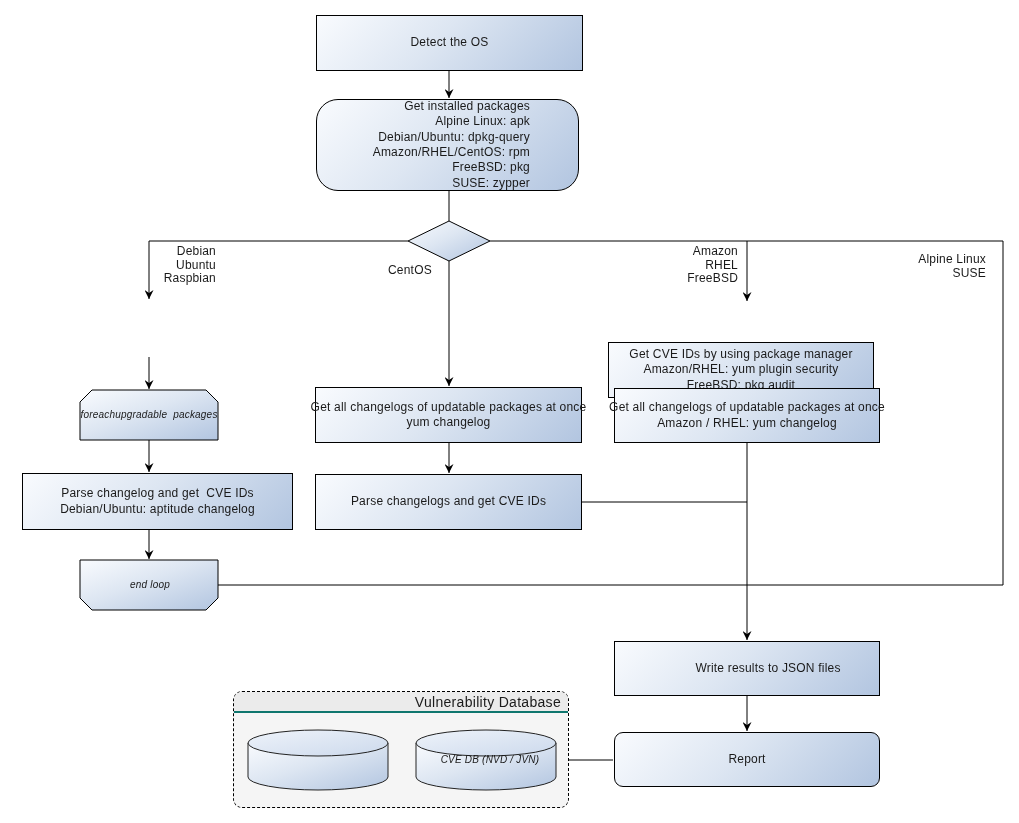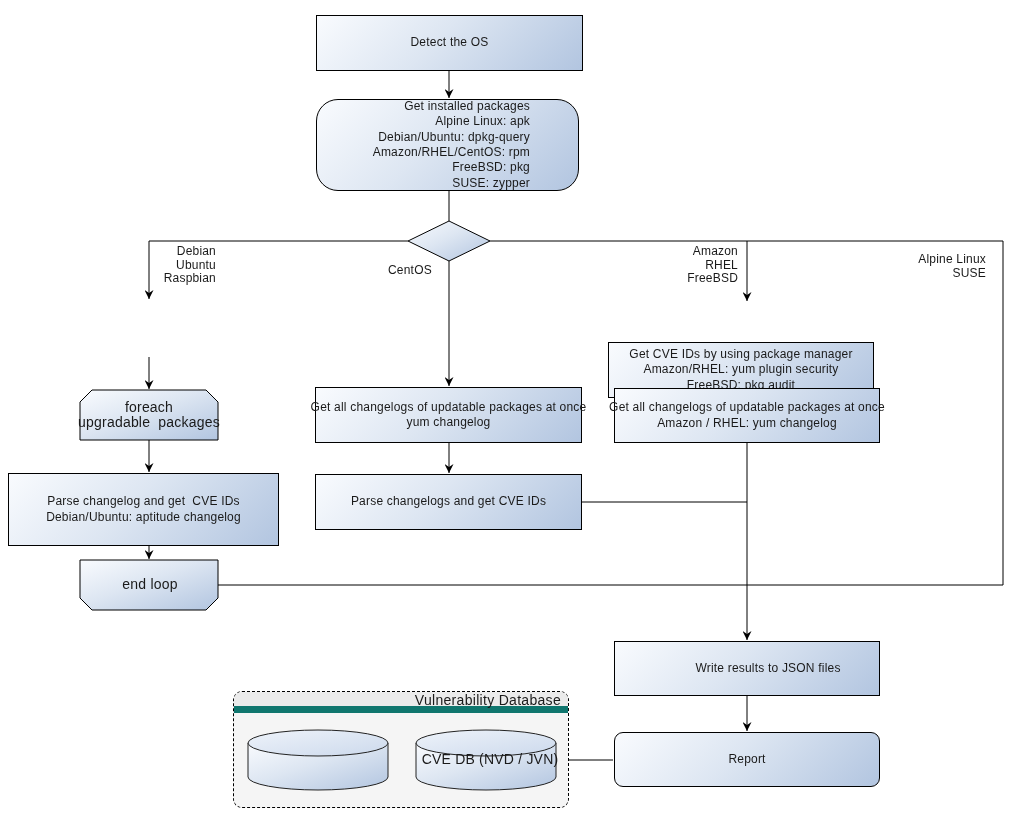--- a/index.html
+++ b/index.html
@@ -13,36 +13,36 @@
     background:linear-gradient(135deg,#f9fbfe 0%,#dde6f2 45%,#b2c5e0 100%);
     border:1px solid #000;
     display:flex;flex-direction:column;align-items:center;justify-content:center;
     font-size:12px;line-height:15.5px;letter-spacing:0.2px;text-align:center;
     z-index:3;overflow:visible;
   }
   .node .ln{white-space:pre;}
   .node.right-col{align-items:flex-end;padding-right:48px;text-align:right;line-height:15.3px;}
   .overlay{
     position:absolute;box-sizing:border-box;background:transparent;border:none;
-    display:flex;flex-direction:column;align-items:center;justify-content:center;
-    font-size:14px;line-height:15.5px;letter-spacing:0.2px;text-align:center;z-index:4;
+    display:flex;align-items:center;justify-content:center;
+    font-size:10px;line-height:15.5px;letter-spacing:0.2px;text-align:center;z-index:4;font-style:italic;
   }
   .overlay .ln{white-space:pre;}
   .branch-label{
     position:absolute;font-size:12px;line-height:13.5px;letter-spacing:0.2px;z-index:4;
   }
   .branch-label .ln{white-space:pre;display:block;}
   .db-container{
     position:absolute;left:233px;top:691px;width:336px;height:117px;box-sizing:border-box;
     background:#f5f5f5;border:1px dashed #000;border-radius:9px;z-index:1;
   }
   .db-band{
     position:absolute;left:0;top:0;right:0;height:21px;background:#ebebeb;
-    border-radius:8px 8px 0 0;border-bottom:7px solid #0f766e;
-    display:flex;align-items:flex-start;justify-content:flex-end;
+    border-radius:8px 8px 0 0;border-bottom:2px solid #0f766e;
+    display:flex;align-items:center;justify-content:flex-end;
     font-size:14px;letter-spacing:0.3px;padding-right:7px;box-sizing:border-box;
   }
   svg{display:block;}
 </style>
 </head>
 <body>
 
 <div class="canvas">
 
   <div class="db-container">
@@ -117,21 +117,21 @@
     <div class="ln">FreeBSD: pkg</div>
     <div class="ln">SUSE: zypper</div>
   </div>
 
 
   <div class="overlay" style="left:80px;top:390px;width:138px;height:50px;">
     <div class="ln">foreach</div>
     <div class="ln">upgradable  packages</div>
   </div>
 
-  <div class="node" style="left:8px;top:473px;width:271px;height:73px;">
+  <div class="node" style="left:22px;top:473px;width:271px;height:57px;">
     <div class="ln">Parse changelog and get  CVE IDs</div>
     <div class="ln">Debian/Ubuntu: aptitude changelog</div>
   </div>
 
   <div class="overlay" style="left:80px;top:560px;width:140px;height:50px;">
     <div class="ln">end loop</div>
   </div>
 
   <div class="node" style="left:315px;top:387px;width:267px;height:56px;">
     <div class="ln">Get all changelogs of updatable packages at once</div>

